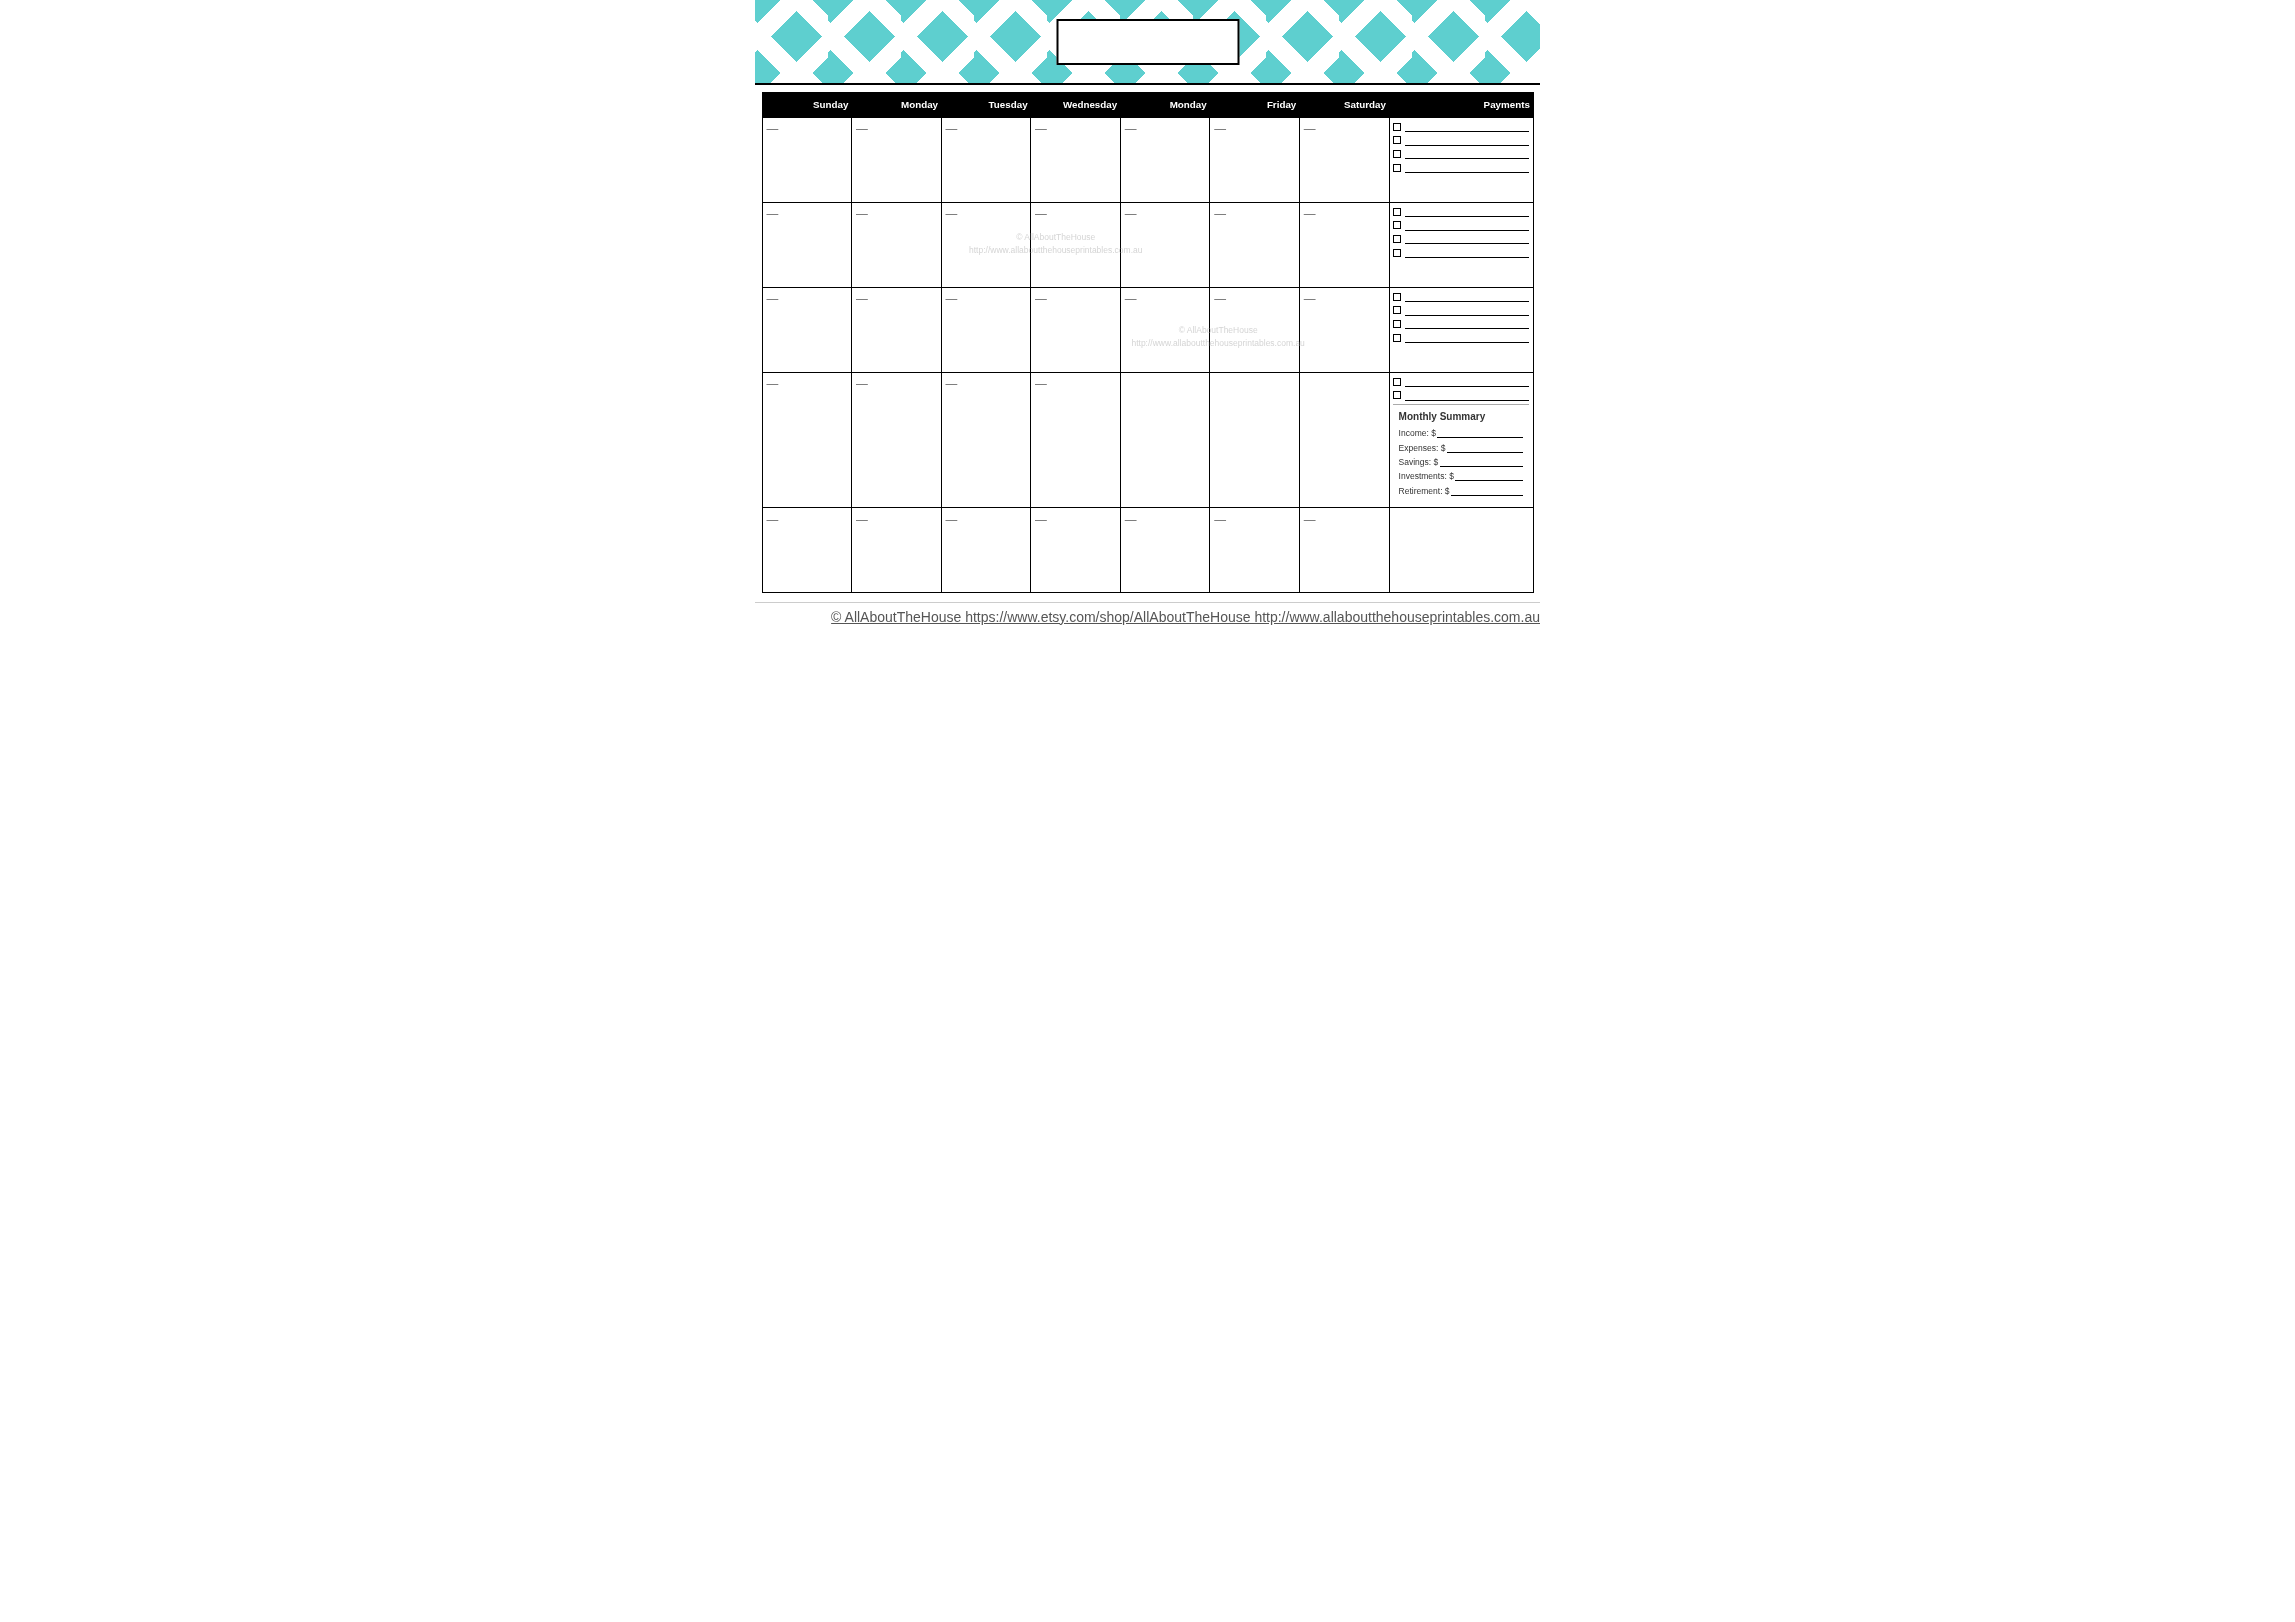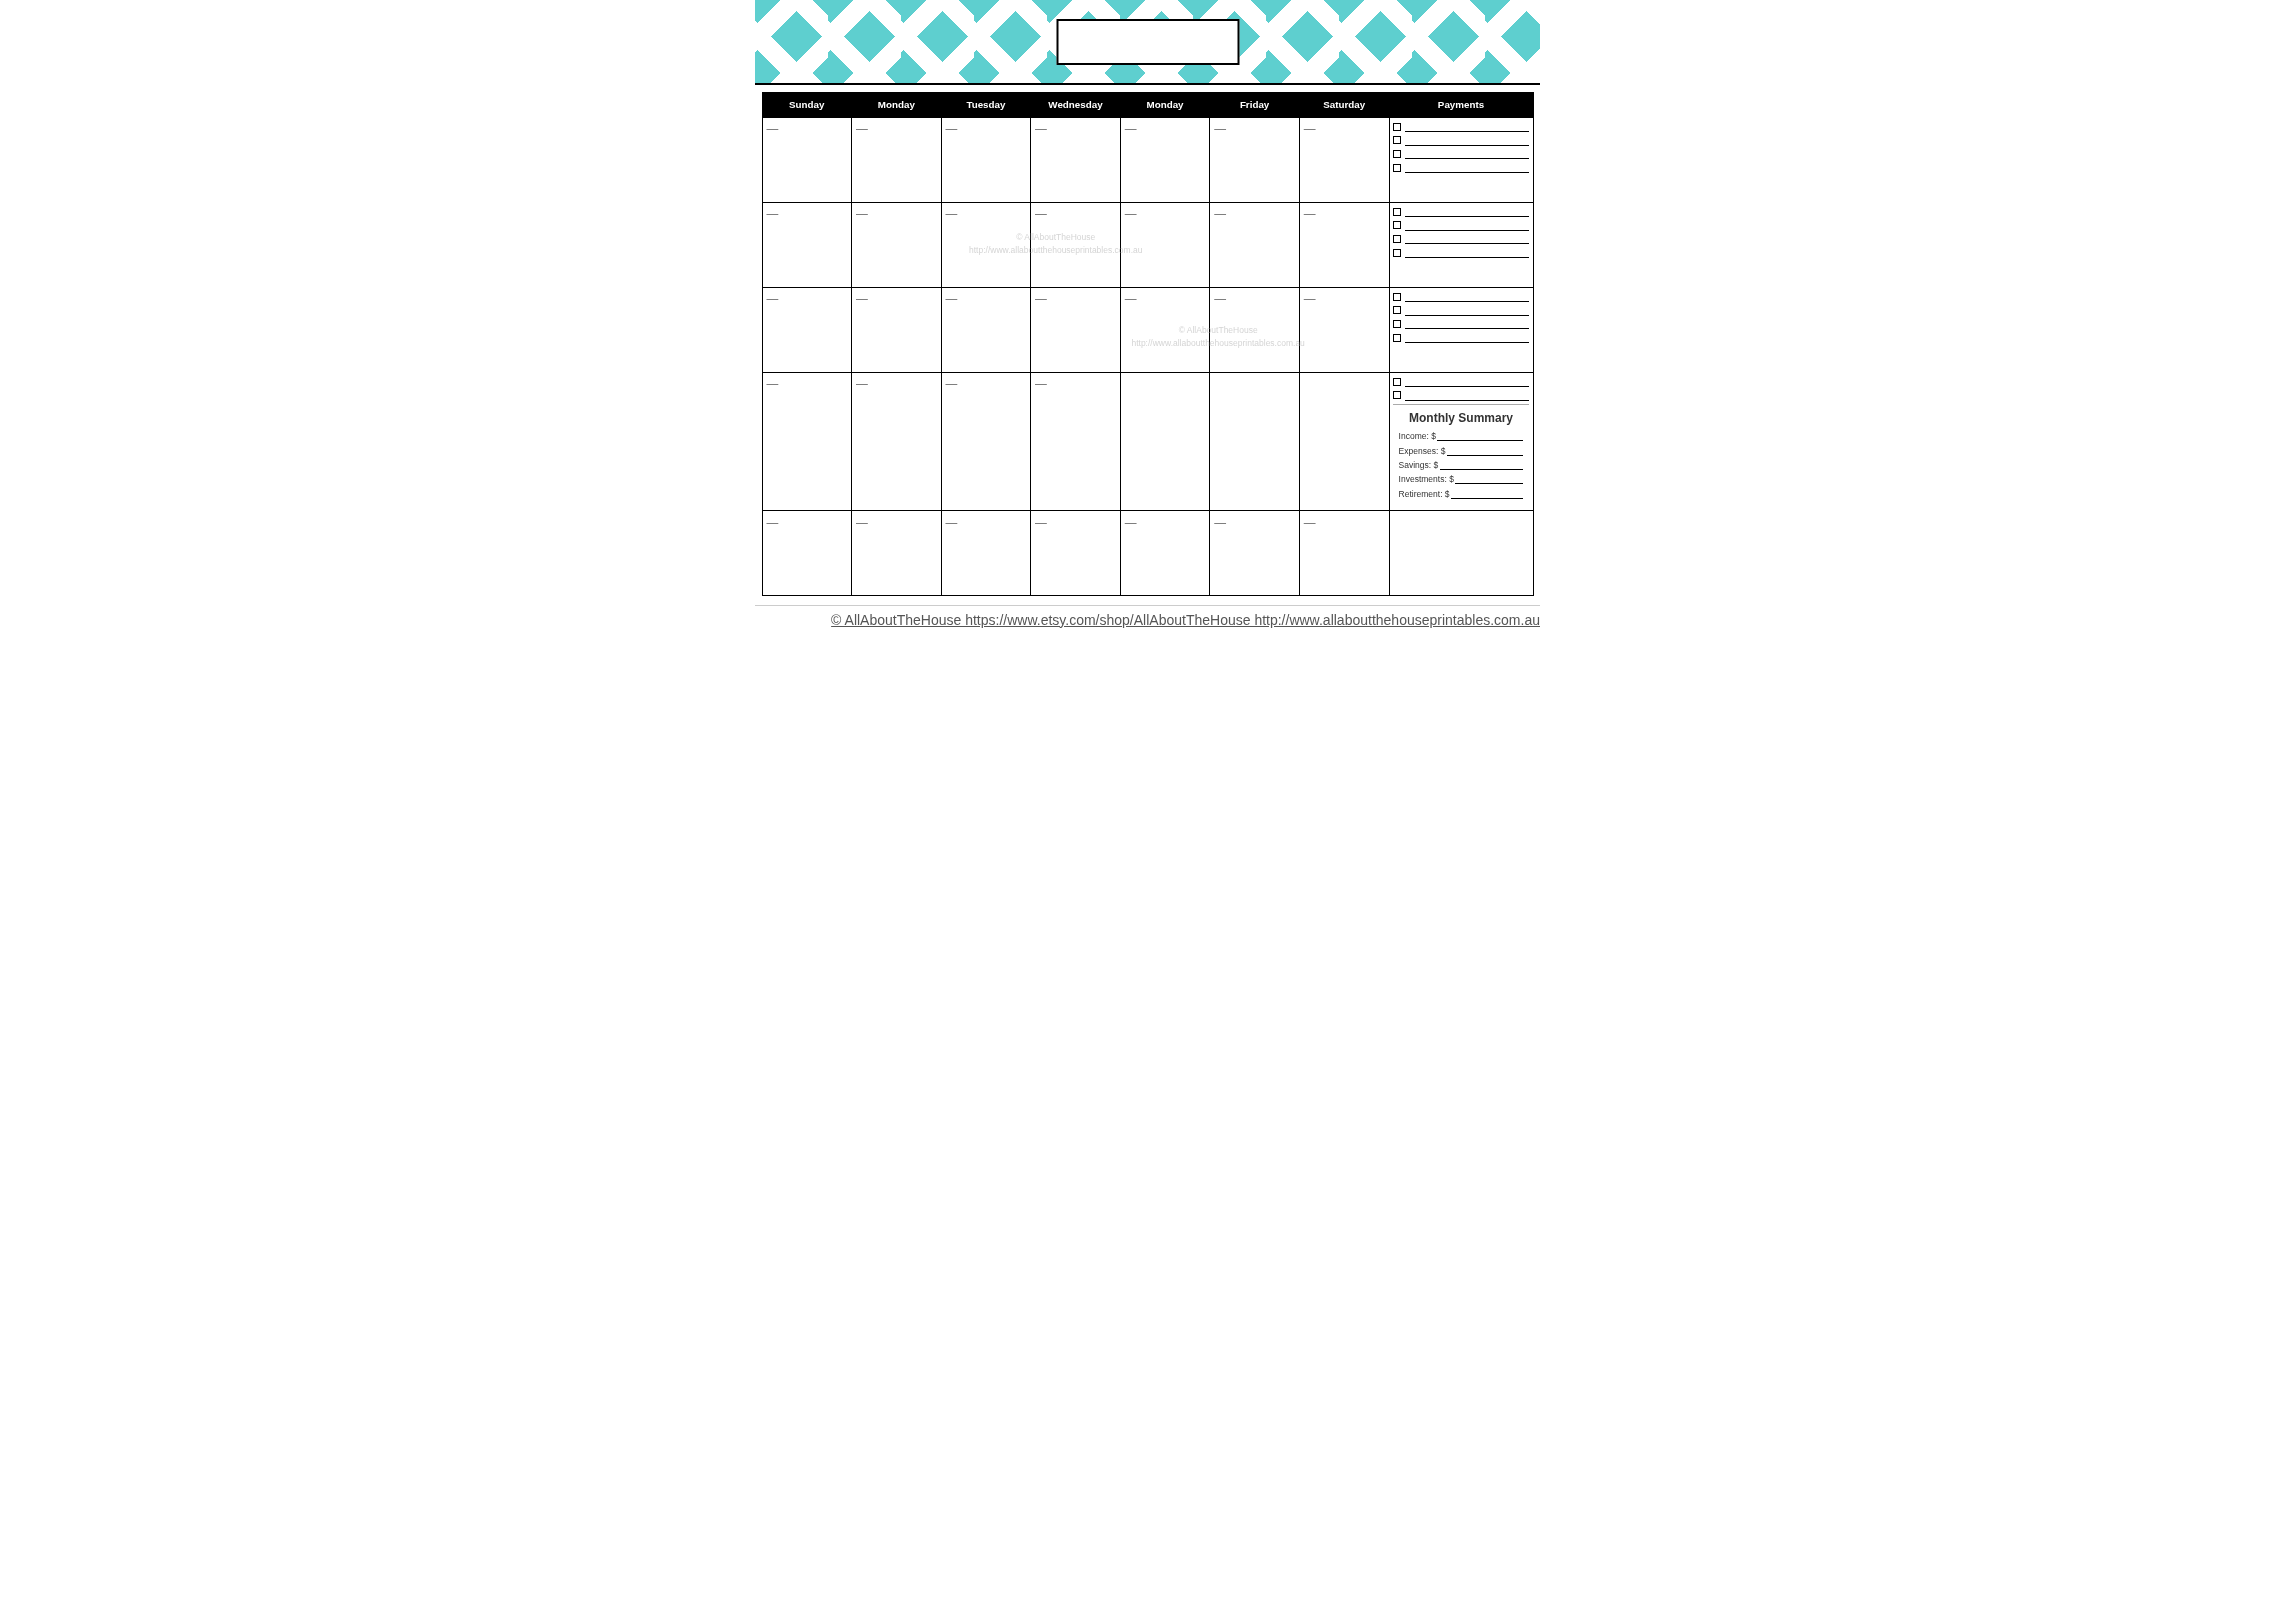--- a/index.html
+++ b/index.html
@@ -66,21 +66,21 @@
 
     .calendar-table {
       width: 100%;
       border-collapse: collapse;
       table-layout: fixed;
     }
 
     .calendar-table th {
       background: #000;
       color: #fff;
-      text-align: center;
+      text-align: right;
       padding: 6.5px 2.6px;
       font-size: 9.8px;
       font-weight: bold;
       border: 0.7px solid #000;
     }
 
     .calendar-table td {
       border: 0.7px solid #000;
       vertical-align: top;
       padding: 3.9px;
@@ -132,22 +132,22 @@
       height: 10.5px;
     }
 
     
     .summary-section {
       padding: 3.9px 5.2px;
     }
 
     .summary-title {
       font-weight: bold;
-      font-size: 12px;
-      text-align: center;
+      font-size: 10px;
+      text-align: left;
       margin-bottom: 5.2px;
     }
 
     .summary-item {
       font-size: 8.5px;
       margin-bottom: 3.9px;
       display: flex;
       align-items: flex-end;
     }
 

